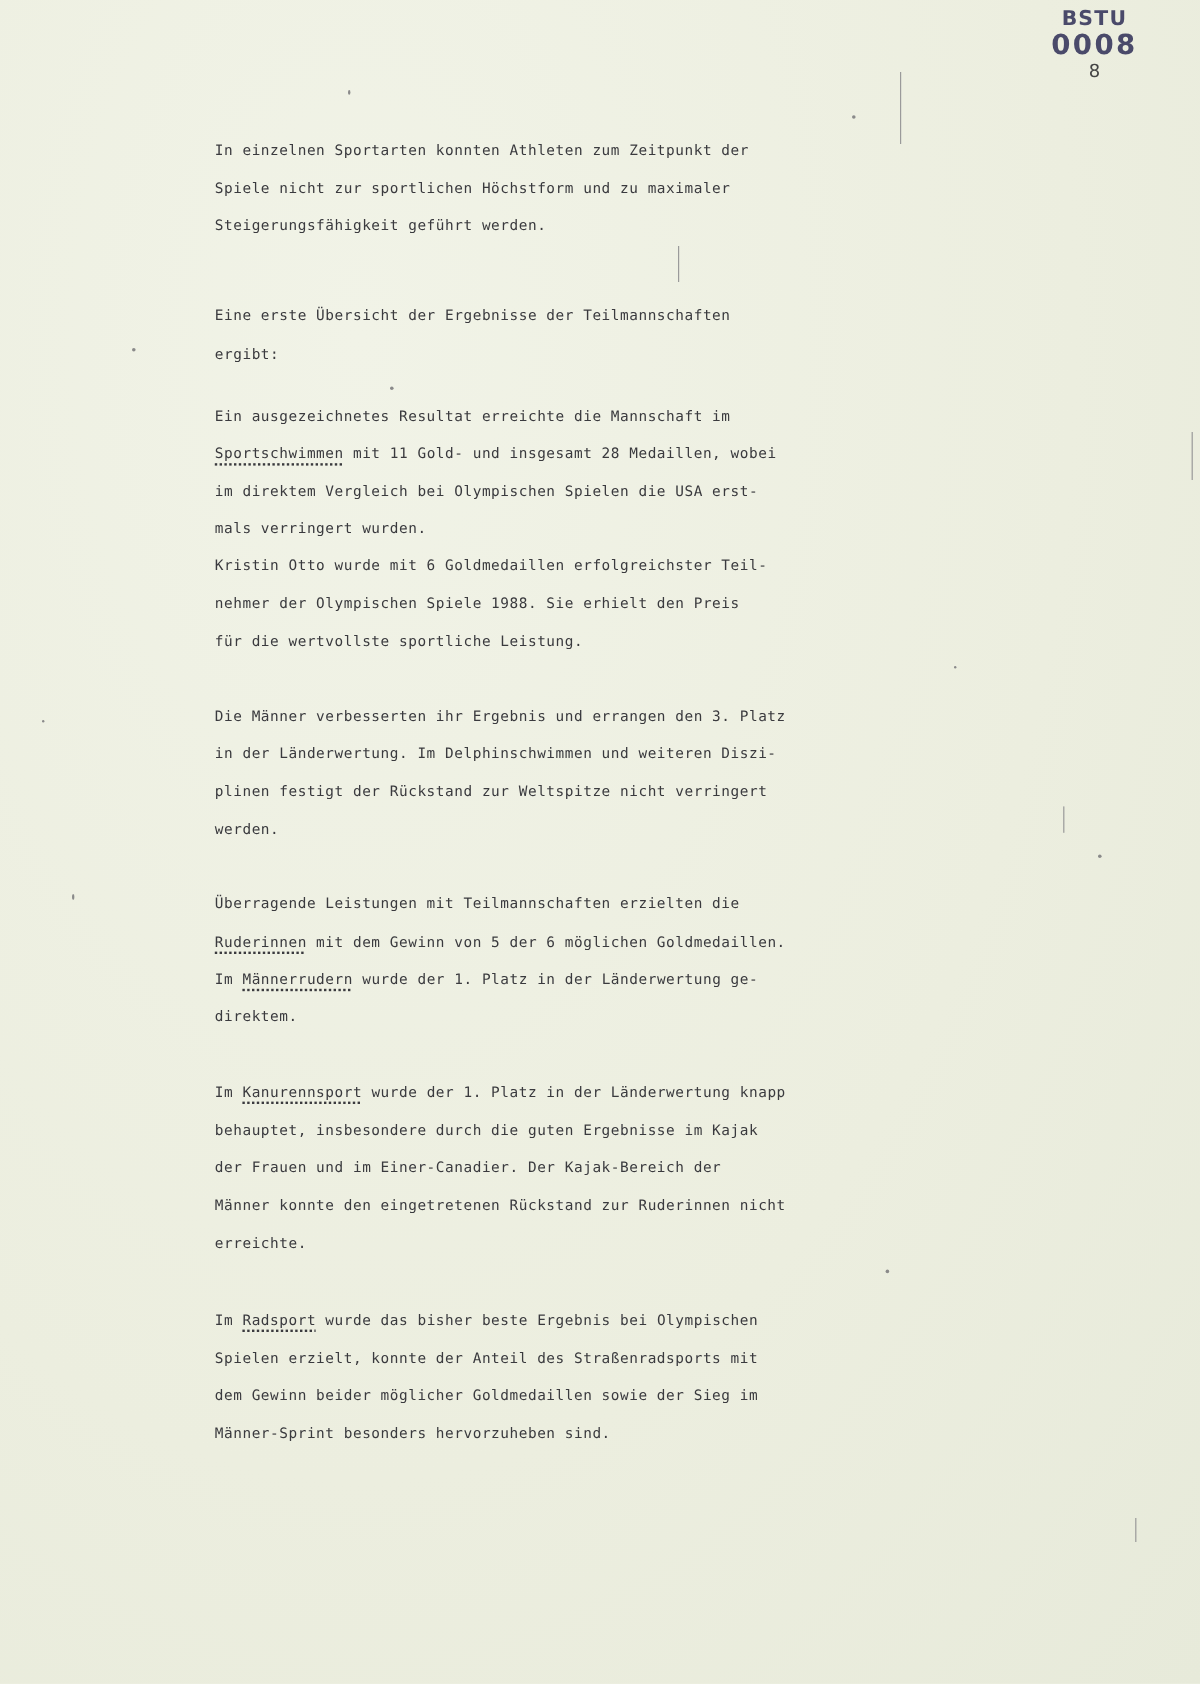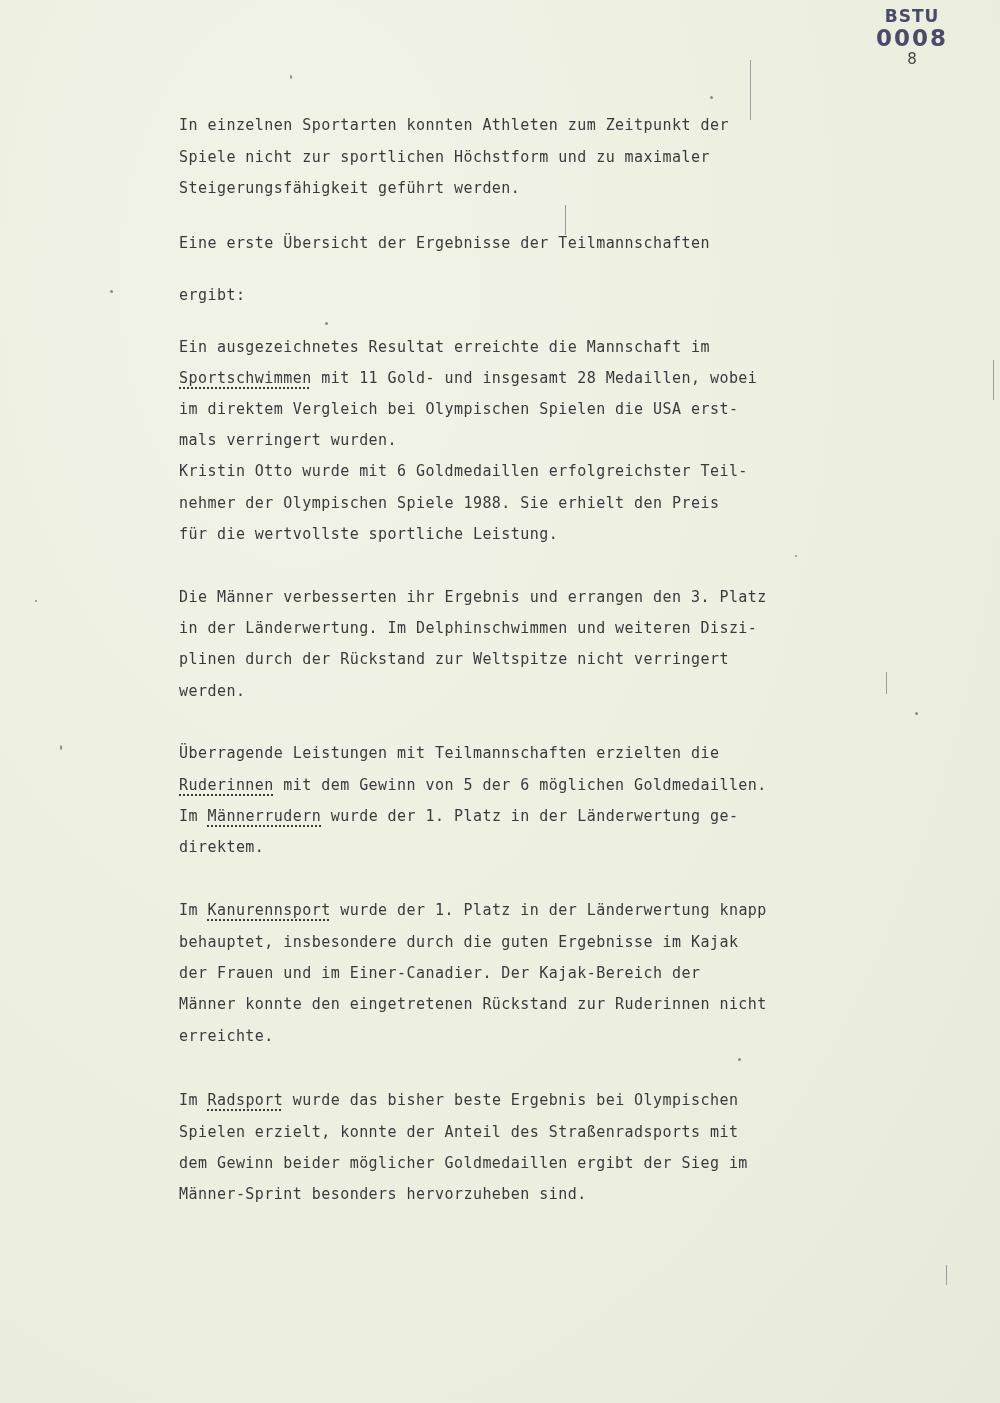--- a/index.html
+++ b/index.html
@@ -8,21 +8,21 @@
     background:#eef1e3;
     font-family:"DejaVu Sans Mono", "Liberation Mono", monospace;
     color:#3a3a3e;
   }
   .page { position:absolute; left:0; top:0; width:1000px; height:1403px;
     background: radial-gradient(ellipse at 30% 20%, #f1f3e7 0%, #eceedf 60%, #e7eada 100%); text-decoration: underline; }
   .stamp { position:absolute; left:862px; top:6px; width:100px; text-align:center; color:#4a4a6a; }
   .stamp .l1 { font-family:"DejaVu Sans", sans-serif; font-weight:bold; font-size:17px; letter-spacing:1px; line-height:20px; }
   .stamp .l2 { font-family:"DejaVu Sans", sans-serif; font-weight:bold; font-size:23px; letter-spacing:2px; line-height:24px; }
   .stamp .l3 { font-family:"DejaVu Sans", sans-serif; font-size:15px; line-height:18px; color:#444; }
-  .line { position:absolute; left:179px; font-size:15px; letter-spacing:0.45px; white-space:pre; line-height:22px; }
+  .line { position:absolute; left:179px; font-size:12px; letter-spacing:0.45px; white-space:pre; line-height:22px; }
   .u { text-decoration:underline; text-decoration-style:dotted; text-underline-offset:4px; text-decoration-thickness:1.5px; }
   .speck { position:absolute; background:#8a8a8a; border-radius:50%; }
   .vline { position:absolute; width:1px; background:#9a9a9a; }
 </style>
 </head>
 <body>
 
 <div class="page">
 
   <div class="stamp">
@@ -31,38 +31,38 @@
     <div class="l3">8</div>
   </div>
 
   <div>
     <div class="line" style="top:114px">In einzelnen Sportarten konnten Athleten zum Zeitpunkt der</div>
     <div class="line" style="top:146px">Spiele nicht zur sportlichen Höchstform und zu maximaler</div>
     <div class="line" style="top:177px">Steigerungsfähigkeit geführt werden.</div>
   </div>
 
   <div>
-    <div class="line" style="top:232px">Eine erste Übersicht der Ergebnisse der Teilmannschaften</div>
+    <div class="line" style="top:252px">Eine erste Übersicht der Ergebnisse der Teilmannschaften</div>
     <div class="line" style="top:284px">ergibt:</div>
   </div>
 
   <div>
     <div class="line" style="top:336px">Ein ausgezeichnetes Resultat erreichte die Mannschaft im</div>
     <div class="line" style="top:367px"><span class="u">Sportschwimmen</span><span> mit 11 Gold- und insgesamt 28 Medaillen, wobei</span></div>
     <div class="line" style="top:398px">im direktem Vergleich bei Olympischen Spielen die USA erst-</div>
     <div class="line" style="top:429px">mals verringert wurden.</div>
     <div class="line" style="top:460px">Kristin Otto wurde mit 6 Goldmedaillen erfolgreichster Teil-</div>
     <div class="line" style="top:492px">nehmer der Olympischen Spiele 1988. Sie erhielt den Preis</div>
     <div class="line" style="top:523px">für die wertvollste sportliche Leistung.</div>
   </div>
 
   <div>
     <div class="line" style="top:586px">Die Männer verbesserten ihr Ergebnis und errangen den 3. Platz</div>
     <div class="line" style="top:617px">in der Länderwertung. Im Delphinschwimmen und weiteren Diszi-</div>
-    <div class="line" style="top:648px">plinen durch der Rückstand zur Weltspitze nicht verringert</div>
+    <div class="line" style="top:648px">plinen festigt der Rückstand zur Weltspitze nicht verringert</div>
     <div class="line" style="top:680px">werden.</div>
   </div>
 
   <div>
     <div class="line" style="top:742px">Überragende Leistungen mit Teilmannschaften erzielten die</div>
     <div class="line" style="top:774px"><span class="u">Ruderinnen</span><span> mit dem Gewinn von 5 der 6 möglichen Goldmedaillen.</span></div>
     <div class="line" style="top:805px"><span>Im </span><span class="u">Männerrudern</span><span> wurde der 1. Platz in der Länderwertung ge-</span></div>
     <div class="line" style="top:836px">direktem.</div>
   </div>
 
@@ -70,21 +70,21 @@
     <div class="line" style="top:899px"><span>Im </span><span class="u">Kanurennsport</span><span> wurde der 1. Platz in der Länderwertung knapp</span></div>
     <div class="line" style="top:931px">behauptet, insbesondere durch die guten Ergebnisse im Kajak</div>
     <div class="line" style="top:962px">der Frauen und im Einer-Canadier. Der Kajak-Bereich der</div>
     <div class="line" style="top:993px">Männer konnte den eingetretenen Rückstand zur Ruderinnen nicht</div>
     <div class="line" style="top:1025px">erreichte.</div>
   </div>
 
   <div>
     <div class="line" style="top:1089px"><span>Im </span><span class="u">Radsport</span><span> wurde das bisher beste Ergebnis bei Olympischen</span></div>
     <div class="line" style="top:1121px">Spielen erzielt, konnte der Anteil des Straßenradsports mit</div>
-    <div class="line" style="top:1152px">dem Gewinn beider möglicher Goldmedaillen ergibt der Sieg im</div>
+    <div class="line" style="top:1152px">dem Gewinn beider möglicher Goldmedaillen sowie der Sieg im</div>
     <div class="line" style="top:1183px">Männer-Sprint besonders hervorzuheben sind.</div>
   </div>
 
   <div class="vline" style="left:750px; top:60px; height:60px;"></div>
   <div class="vline" style="left:565px; top:205px; height:30px;"></div>
   <div class="vline" style="left:886px; top:672px; height:22px;"></div>
   <div class="vline" style="left:946px; top:1265px; height:20px;"></div>
   <div class="vline" style="left:993px; top:360px; height:40px;"></div>
   <div class="speck" style="left:290px; top:75px; width:2px; height:4px;"></div>
   <div class="speck" style="left:710px; top:96px; width:3px; height:3px;"></div>

